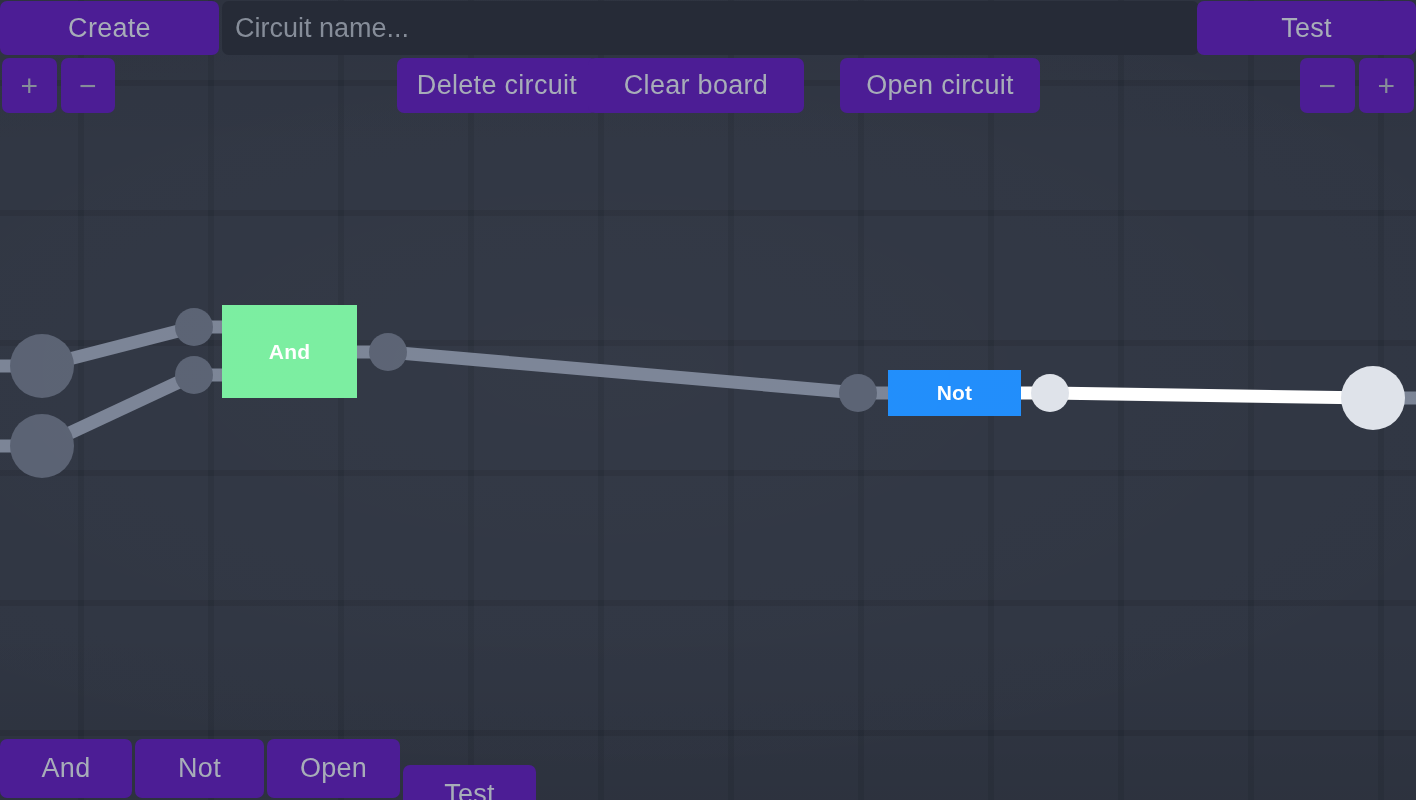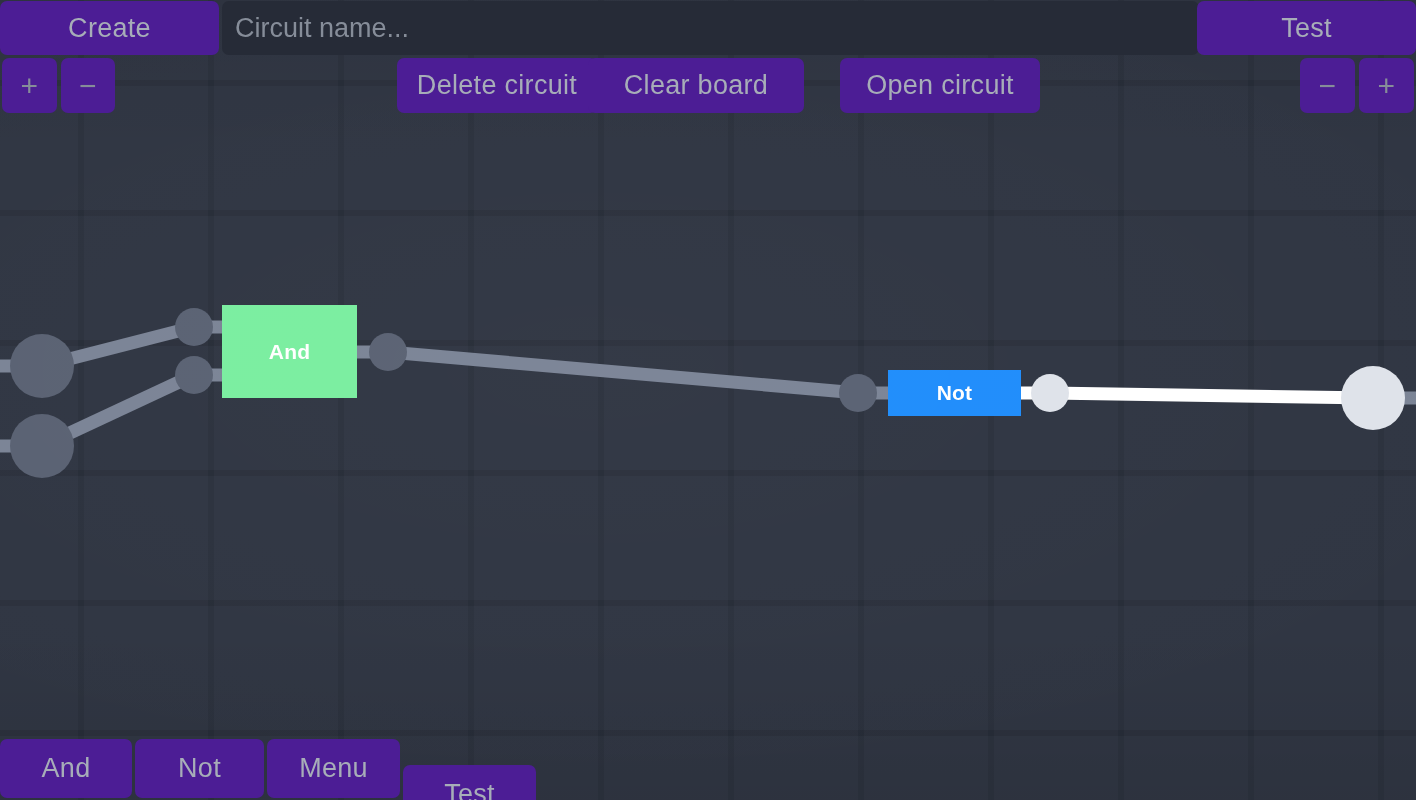--- a/index.html
+++ b/index.html
@@ -170,17 +170,17 @@
   <div class="tb-btn" id="open-btn">Open circuit</div>
 
   <div class="tb-btn sq" id="minus-r-btn">−</div>
 
   <div class="tb-btn sq" id="plus-r-btn">+</div>
 
   <div class="tb-btn" id="and-pal">And</div>
 
   <div class="tb-btn" id="not-pal">Not</div>
 
-  <div class="tb-btn" id="nand-pal">Menu</div>
+  <div class="tb-btn" id="nand-pal">Open</div>
 
   <div class="tb-btn" id="test-pal">Test</div>
 
 </div>
 
 </body></html>

